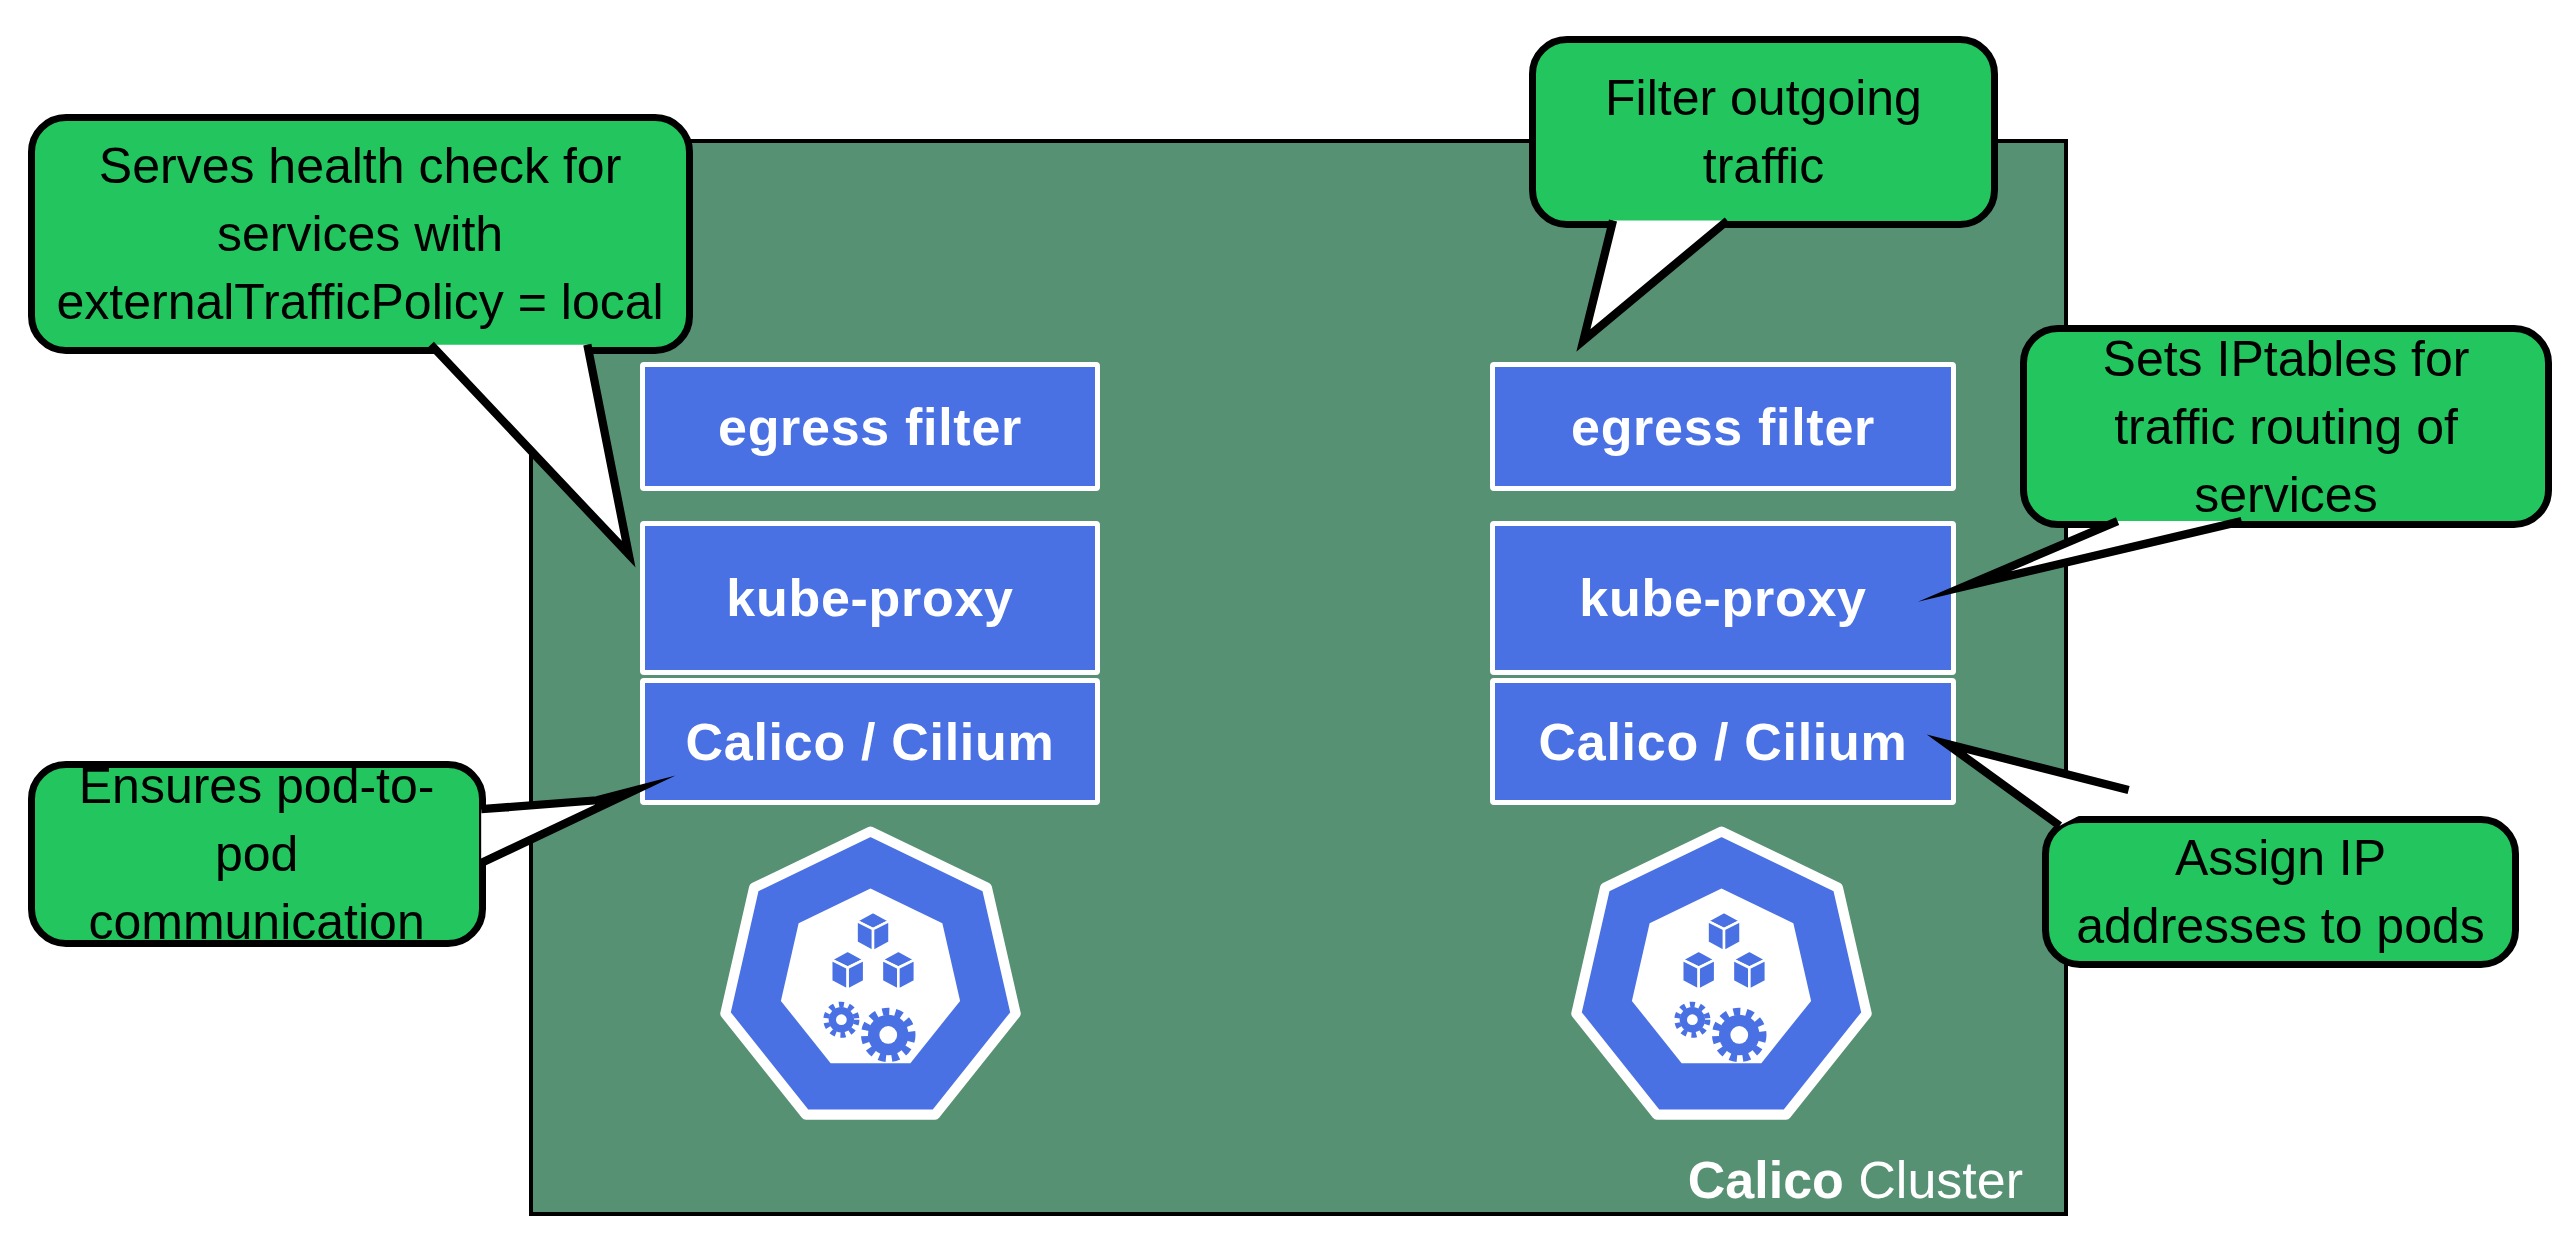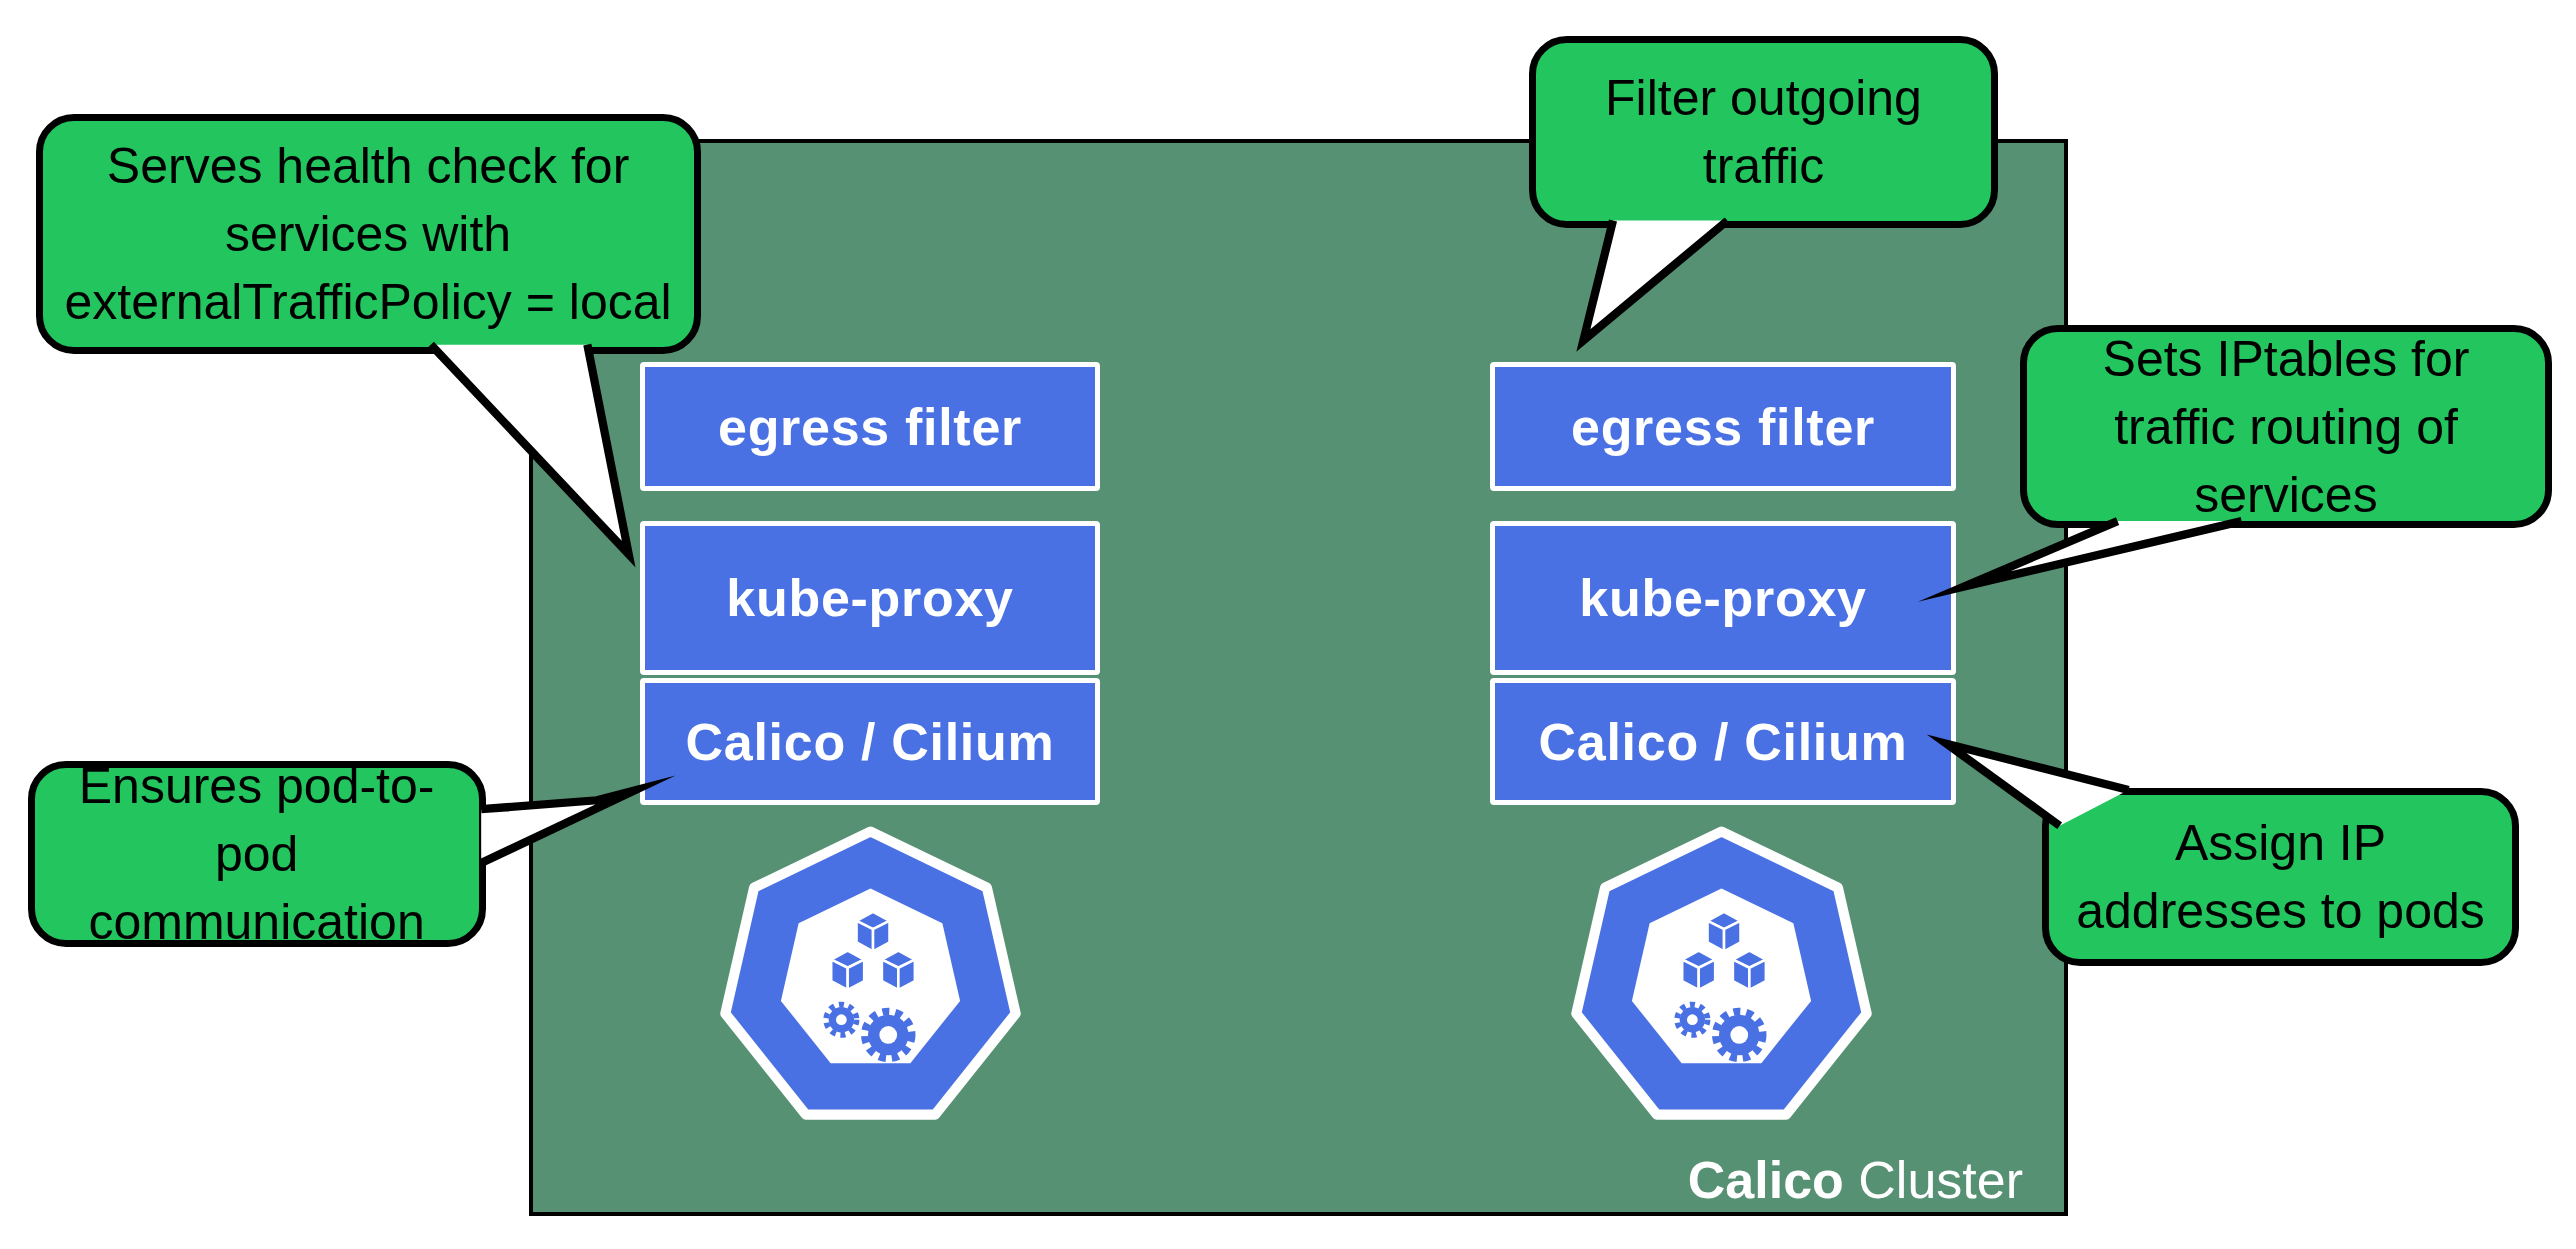--- a/index.html
+++ b/index.html
@@ -34,25 +34,25 @@
   .logo-right{left:1563px;top:822px;}
   
   .bubble{
     position:absolute;z-index:3;
     background:#22c55e;border:7.6px solid #000;border-radius:38px;
     box-sizing:border-box;
     display:flex;align-items:center;justify-content:center;
     text-align:center;color:#000;font-size:50px;line-height:1.36;
     white-space:pre-line;padding:2.8px 9.7px;
   }
-  #bubble-serves-health{left:27.6px;top:114px;width:665px;height:240px;margin-left:8px;}
+  #bubble-serves-health{left:27.6px;top:114px;width:665px;height:240px;}
   #bubble-filter-outgoing{left:1529px;top:36px;width:469px;height:192px;}
   #bubble-sets-iptables{left:2020px;top:325px;width:532px;height:203px;}
   #bubble-ensures-pod{left:27.6px;top:761px;width:458px;height:186px;}
-  #bubble-assign-ip{left:2042px;top:788px;width:477px;height:178px;}
+  #bubble-assign-ip{left:2042px;top:816px;width:477px;height:152px;}
   
   #tails{position:absolute;left:0;top:0;width:2576px;height:1249px;z-index:4;pointer-events:none;}
   
   .cluster-label{
     position:absolute;z-index:2;left:1585px;top:1150px;width:438px;
     text-align:right;color:#fff;font-size:52px;
   }
   .cluster-label .bold{font-weight:bold;}
 </style>
 </head>

